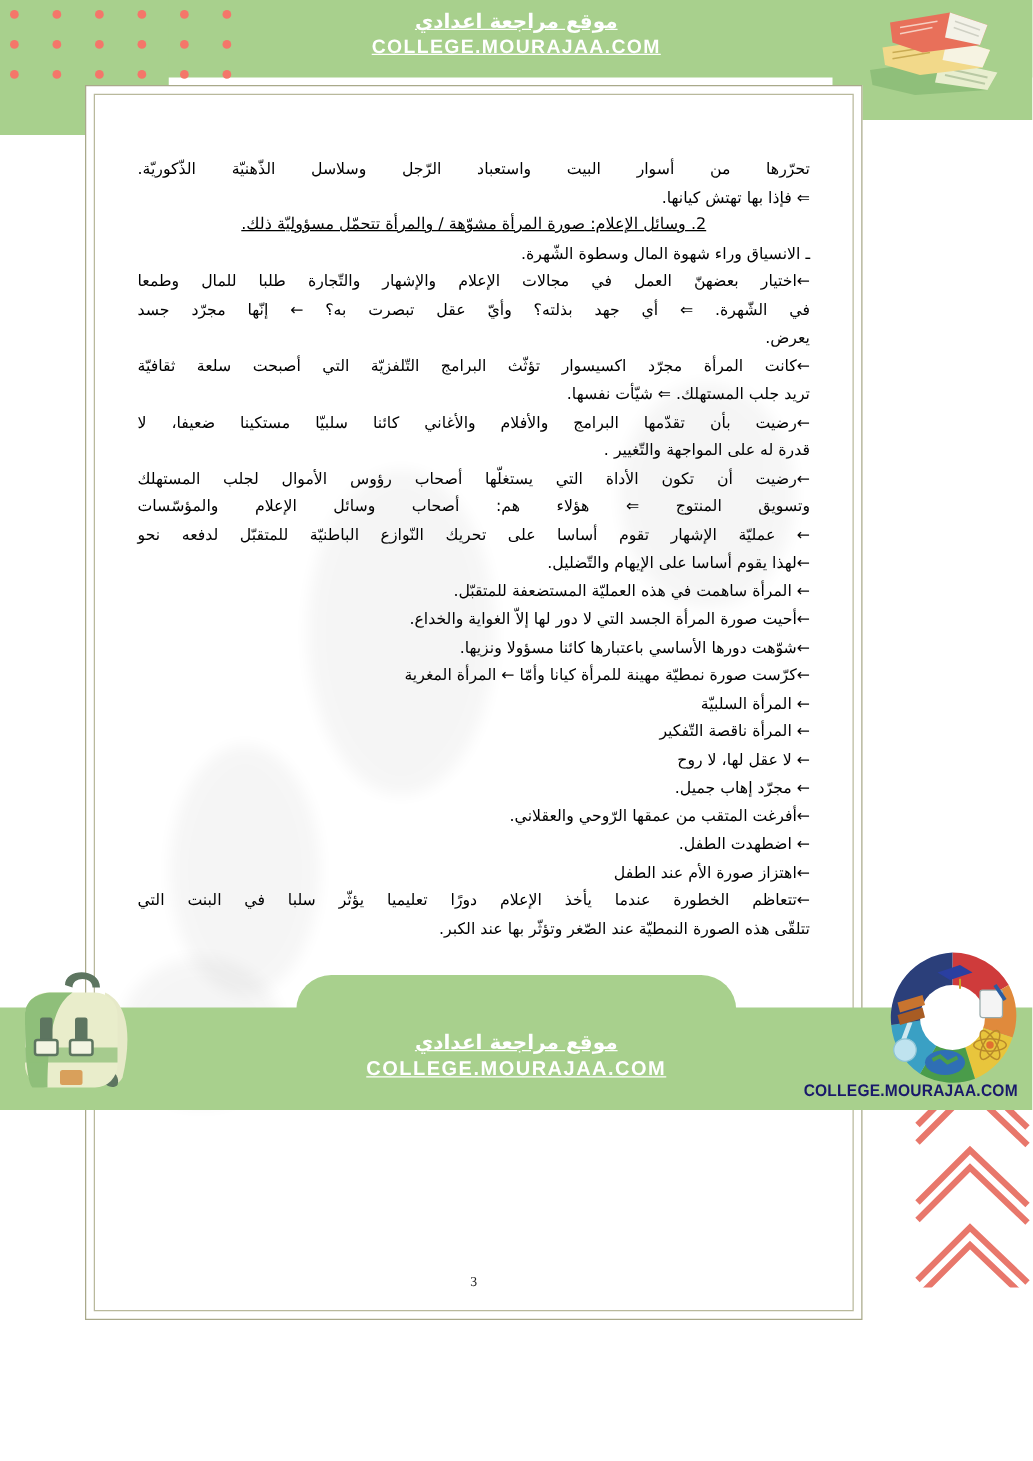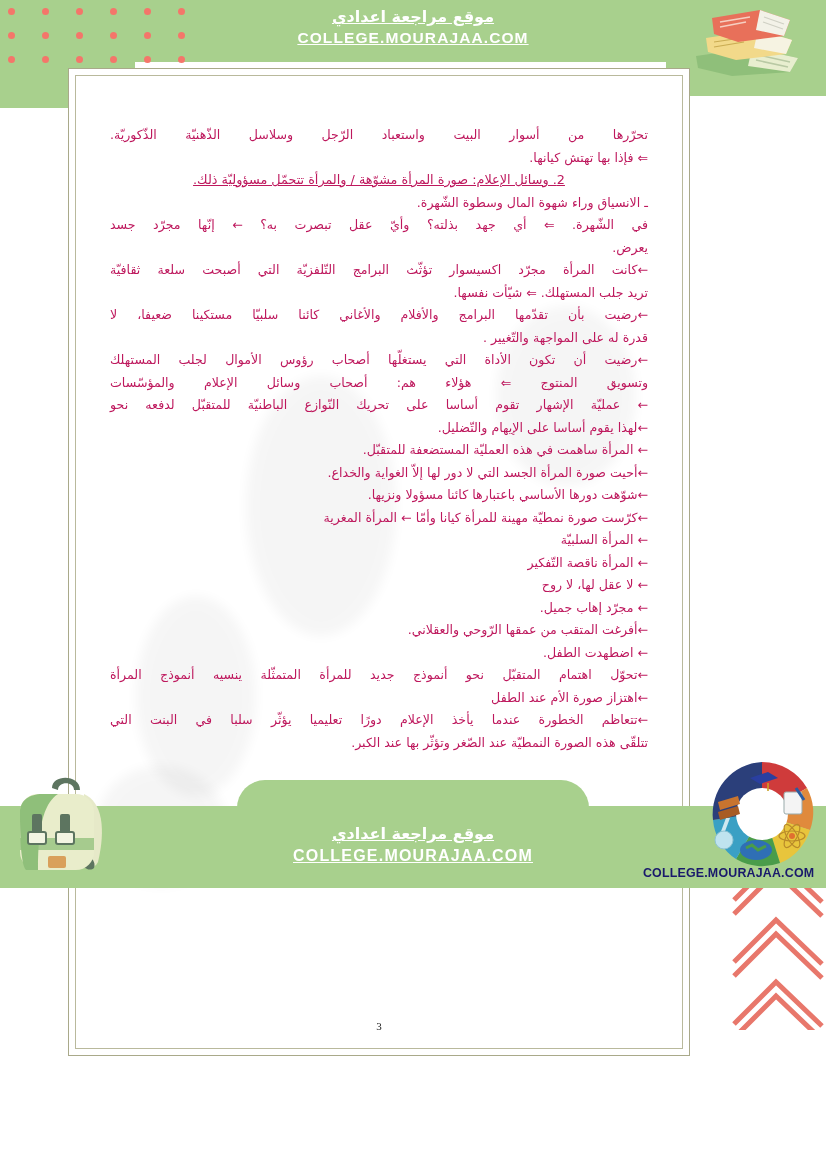--- a/index.html
+++ b/index.html
@@ -140,21 +140,21 @@
     padding: 48px 34px 0 34px;
     font-family: "DejaVu Sans", sans-serif;
     color: #1a1a1a;
     z-index: 2;
   }
 
   .ln {
     direction: rtl;
     font-size: 12.6px;
     line-height: 22.5px;
-    color: #be185d;
+    color: #000000;
     white-space: normal;
     margin: 0;
   }
   .ln.just { text-align: justify; text-align-last: justify; }
   .ln.center { }
 
   .heading {
     text-decoration: underline;
     font-weight: normal;
     text-align: center;
@@ -325,41 +325,41 @@
       <div class="smudge" style="left:170px; top:300px; width:150px; height:260px;"></div>
       <div class="smudge" style="left:60px;  top:520px; width:120px; height:200px;"></div>
       <div class="smudge" style="left:420px; top:230px; width:140px; height:180px;"></div>
       <div class="smudge" style="left:20px;  top:690px; width:130px; height:120px;"></div>
 
       <div class="doc-body" id="doc">
           <p class="ln just">تحرّرها من أسوار البيت واستعباد الرّجل وسلاسل الذّهنيّة الذّكوريّة.</p>
           <p class="ln center">⇐ فإذا بها تهتش كيانها.</p>
           <p class="ln center heading">2. وسائل الإعلام: صورة المرأة مشوّهة / والمرأة تتحمّل مسؤوليّة ذلك.</p>
           <p class="ln center">ـ الانسياق وراء شهوة المال وسطوة الشّهرة.</p>
+          <p class="ln just">←اختيار بعضهنّ العمل في مجالات الإعلام والإشهار والتّجارة طلبا للمال وطمعا</p>
           <p class="ln just">في الشّهرة. ⇐ أي جهد بذلته؟ وأيّ عقل تبصرت به؟ ← إنّها مجرّد جسد</p>
           <p class="ln center">يعرض.</p>
           <p class="ln just">←كانت المرأة مجرّد اكسيسوار تؤثّث البرامج التّلفزيّة التي أصبحت سلعة ثقافيّة</p>
           <p class="ln center">تريد جلب المستهلك. ⇐ شيّأت نفسها.</p>
           <p class="ln just">←رضيت بأن تقدّمها البرامج والأفلام والأغاني كائنا سلبيّا مستكينا ضعيفا، لا</p>
           <p class="ln center">قدرة له على المواجهة والتّغيير .</p>
           <p class="ln just">←رضيت أن تكون الأداة التي يستغلّها أصحاب رؤوس الأموال لجلب المستهلك</p>
           <p class="ln just">وتسويق المنتوج ⇐ هؤلاء هم: أصحاب وسائل الإعلام والمؤسّسات</p>
           <p class="ln just">← عمليّة الإشهار تقوم أساسا على تحريك النّوازع الباطنيّة للمتقبّل لدفعه نحو</p>
           <p class="ln center">←لهذا يقوم أساسا على الإيهام والتّضليل.</p>
           <p class="ln center">← المرأة ساهمت في هذه العمليّة المستضعفة للمتقبّل.</p>
           <p class="ln center">←أحيت صورة المرأة الجسد التي لا دور لها إلاّ الغواية والخداع.</p>
           <p class="ln center">←شوّهت دورها الأساسي باعتبارها كائنا مسؤولا ونزيها.</p>
           <p class="ln center">←كرّست صورة نمطيّة مهينة للمرأة كيانا وأمّا ← المرأة المغرية</p>
           <p class="ln center">← المرأة السلبيّة</p>
           <p class="ln center">← المرأة ناقصة التّفكير</p>
           <p class="ln center">← لا عقل لها، لا روح</p>
           <p class="ln center">← مجرّد إهاب جميل.</p>
           <p class="ln center">←أفرغت المتقب من عمقها الرّوحي والعقلاني.</p>
           <p class="ln center">← اضطهدت الطفل.</p>
-          <p class="ln just">←تحوّل اهتمام المتقبّل نحو أنموذج جديد للمرأة المتمثّلة ينسيه أنموذج المرأة</p>
           <p class="ln center">←اهتزاز صورة الأم عند الطفل</p>
           <p class="ln just">←تتعاظم الخطورة عندما يأخذ الإعلام دورًا تعليميا يؤثّر سلبا في البنت التي</p>
           <p class="ln center">تتلقّى هذه الصورة النمطيّة عند الصّغر وتؤثّر بها عند الكبر.</p>
         </div>
 
       <div class="page-number">3</div>
     </div>
   </div>
 
   <div class="footer-curve"></div>

